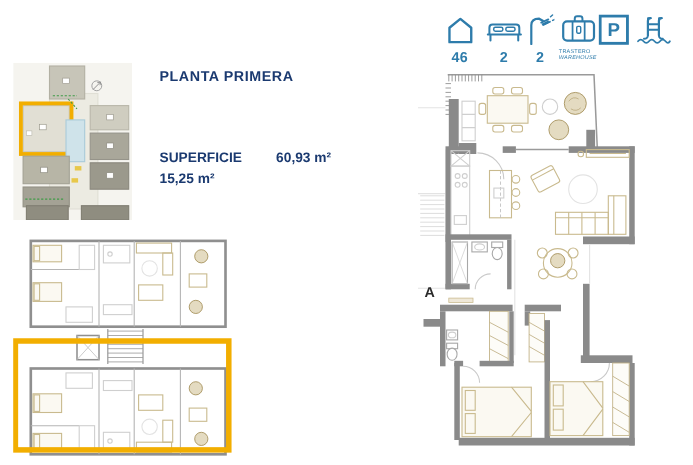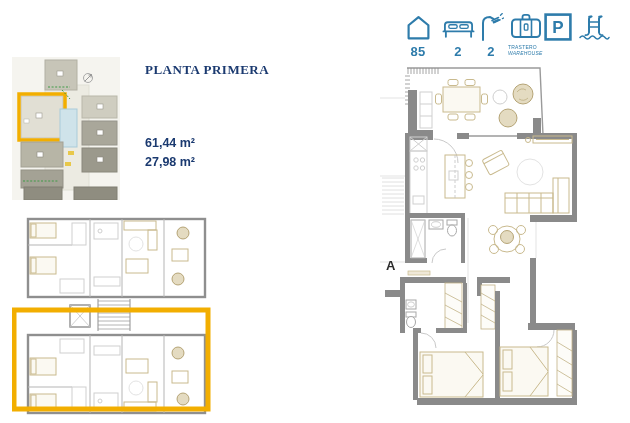--- a/index.html
+++ b/index.html
@@ -6,21 +6,21 @@
   body{width:630px;height:423px;background:#fff;font-family:"Liberation Sans",sans-serif;position:relative;overflow:hidden;}
   .abs{position:absolute;}
   
   .stat{position:absolute;top:8px;display:flex;flex-direction:column;align-items:center;color:#2e7cab;}
   .stat .icoBox{height:33px;display:flex;align-items:flex-end;justify-content:center;}
   .stat .num{font-size:13px;font-weight:bold;letter-spacing:.3px;margin-top:3px;}
   .stat .tiny{font-size:5px;line-height:6px;letter-spacing:.2px;margin-top:3px;color:#2e7cab;text-align:left;align-self:flex-start;}
   .stat .tiny .it{font-style:italic;}
   svg{display:block;}
   
-  .title{position:absolute;left:145px;top:60px;color:#1b3a70;font-weight:bold;font-size:13px;letter-spacing:.5px;line-height:20px;font-family:Liberation Serif, serif;}
+  .title{position:absolute;left:145px;top:60px;color:#1b3a70;font-weight:bold;font-size:13px;letter-spacing:.5px;line-height:20px;}
   .areas{position:absolute;left:145px;top:134px;color:#1b3a70;font-weight:bold;font-size:12.5px;line-height:19px;}
   .area-row{display:flex;}
   .area-label{width:106px;}
   
   .wall{fill:#8a8a8a;stroke:none;}
   .tan{fill:none;stroke:#c9ba8e;stroke-width:1;}
   .tanf{fill:#fbf9f2;stroke:#c9ba8e;stroke-width:1;}
   .lite{fill:none;stroke:#cfcfcf;stroke-width:1;}
   .xlite{fill:none;stroke:#e3e3e3;stroke-width:1;}
   .rail{fill:none;stroke:#9a9a9a;stroke-width:1.4;}
@@ -37,21 +37,21 @@
 <body>
 
 <div>
 
   <div class="stat" style="left:402px;width:32px;">
     <span class="icoBox">
       <svg width="27" height="27" viewBox="0 0 30 28">
         <path d="M4 26 V11.5 L15 2.5 L26 11.5 V26 Z" fill="none" stroke="#2e7cab" stroke-width="2.4" stroke-linejoin="round"></path>
       </svg>
     </span>
-    <span class="num">85</span>
+    <span class="num">46</span>
   </div>
 
   <div class="stat" style="left:440px;width:36px;">
     <span class="icoBox">
       <svg width="33" height="24" viewBox="0 0 34 24">
         <g fill="none" stroke="#2e7cab" stroke-width="1.9" stroke-linecap="round">
           <path d="M3 14 V8 q0-3 3-3 h22 q3 0 3 3 v6"></path>
           <path d="M1.5 14.5 h31"></path>
           <path d="M4 15 v5 M30 15 v5"></path>
           <rect x="7" y="7.6" width="8.6" height="3.8" rx="1.6" stroke-width="1.4"></rect>
@@ -167,24 +167,25 @@
     <rect x="53" y="105" width="6" height="4" fill="#e8c84a"></rect>
   </g>
 </svg>
 
 <div class="title">
   <div>PLANTA PRIMERA</div>
 </div>
 
 <div class="areas">
   <div class="area-row">
-    <span>61,44 m²</span>
+    <span class="area-label">SUPERFICIE</span>
+    <span>60,93 m²</span>
   </div>
   <div class="area-row">
-    <span>27,98 m²</span>
+    <span>15,25 m²</span>
   </div>
 </div>
 
 <svg class="abs" style="left:12px;top:213px;" width="200" height="205" viewBox="0 0 200 205">
   <defs>
     <g id="ovunit">
       <rect x="16" y="6" width="177" height="78" fill="#ffffff" class="ovwall"></rect>
       <path d="M78 6 V84 M110 6 V84 M152 6 V84" class="ovline"></path>
       <path d="M16 32 H60" class="ovline"></path>
 

